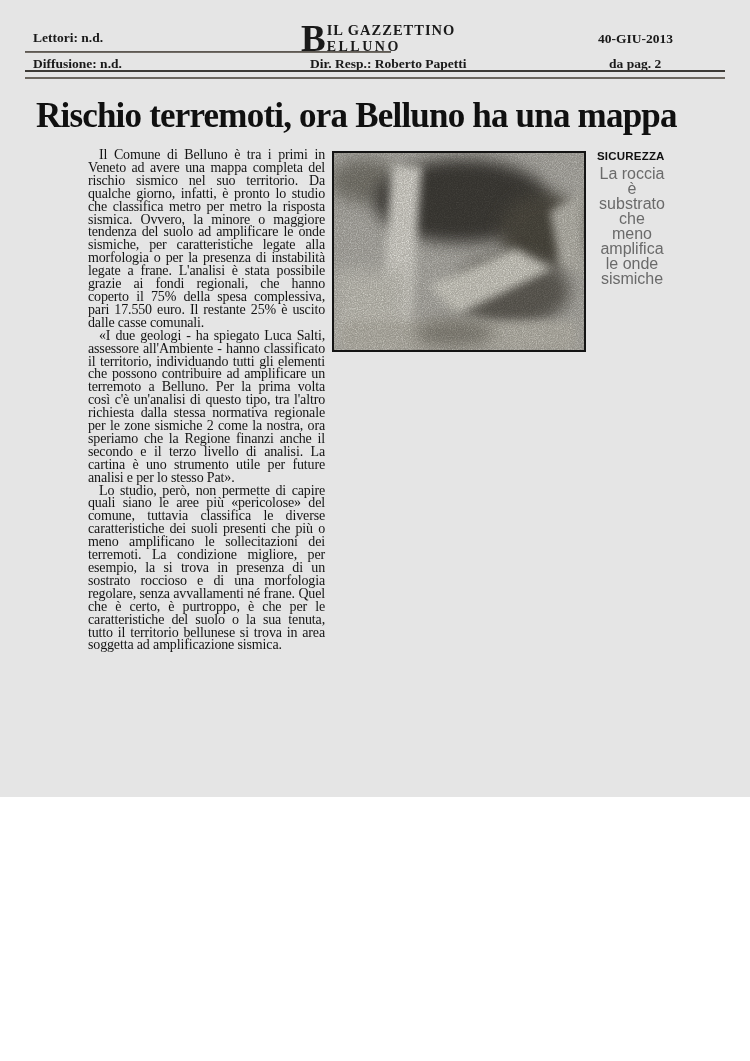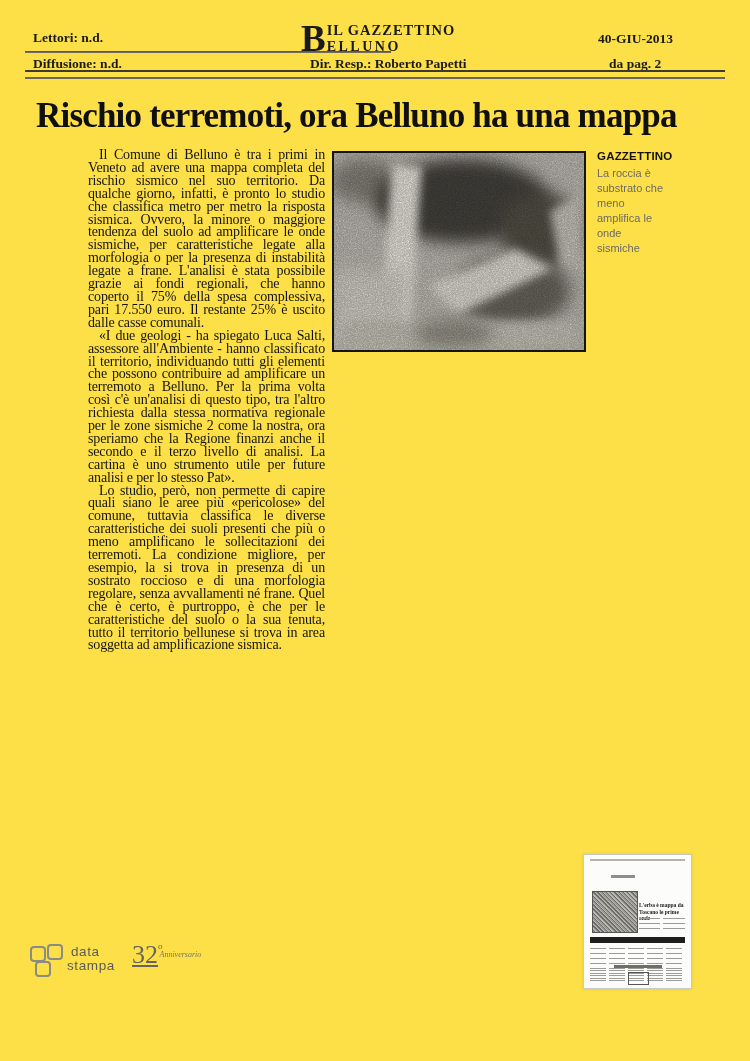--- a/index.html
+++ b/index.html
@@ -1,16 +1,16 @@
 <!DOCTYPE html>
 <html><head>
 <meta charset="utf-8">
 <style>
   html,body{margin:0;padding:0;background:#ffffff;}
-  .sheet{position:relative;width:750px;height:1061px;background:#fde047;overflow:hidden;
+  .sheet{position:relative;width:750px;height:797px;background:#e5e5e5;overflow:hidden;
          font-family:"Liberation Serif", serif;color:#1a1a1a;}
 
   
   .hdr-left-1{position:absolute;left:33px;top:30px;font-size:13.5px;font-weight:bold;}
   .hdr-left-2{position:absolute;left:33px;top:56px;font-size:13.5px;font-weight:bold;}
   .hdr-rule-thin{position:absolute;left:25px;top:51px;width:366px;height:2px;
                  background:linear-gradient(#55504a,#7a756e);}
   .masthead{position:absolute;left:301px;top:21px;display:flex;align-items:flex-start;}
   .mast-b{font-size:37px;font-weight:bold;line-height:36px;letter-spacing:0;}
   .mast-stack{display:flex;flex-direction:column;margin-left:1px;}
@@ -35,21 +35,21 @@
   .body-col p{margin:0;text-indent:11px;}
 
   
   .photo{position:absolute;left:332px;top:151px;width:250px;height:197px;
          border:2px solid #141414;background:#c6c5c1;}
   .photo svg{display:block;}
 
   
   .caption{position:absolute;left:597px;top:150px;width:70px;font-family:"Liberation Sans",sans-serif;}
   .caption-label{font-size:11.5px;font-weight:bold;color:#111;letter-spacing:.2px;margin-bottom:4px;}
-  .caption-text{font-size:11px;line-height:15px;color:#6a6a6a;}
+  .caption-text{font-size:16px;line-height:15px;color:#6a6a6a;text-align:center;}
 
   
   .thumb{position:absolute;left:583px;top:854px;width:107px;height:133px;background:#fcfcfa;
          border:1px solid #c9c9c5;box-shadow:0 0 3px rgba(0,0,0,.12);}
   .t-stripes{background-image:repeating-linear-gradient(#9c9c98 0 .8px,transparent .8px 2.5px);}
   .t-topline{position:absolute;left:6px;top:4px;width:95px;height:2px;background:#b5b5b0;}
   .t-label{position:absolute;left:27px;top:20px;width:24px;height:3px;background:#8f8f8a;}
   .t-img{position:absolute;left:8px;top:36px;width:44px;height:40px;border:1px solid #555;
          background:repeating-linear-gradient(45deg,#9a9994 0 1px,#6e6d68 1px 2px,#b9b8b2 2px 3px);}
   .t-head{position:absolute;left:55px;top:47px;width:48px;font-family:"Liberation Serif",serif;
@@ -129,21 +129,21 @@
       <rect x="0" y="118" width="72" height="79" fill="#dddcd4" filter="url(#b8)"></rect>
       <polygon points="95,132 182,96 218,116 122,162" fill="#e9e8e0" filter="url(#b4)"></polygon>
       <polygon points="216,58 250,38 250,122 226,112" fill="#d0cfc7" filter="url(#b4)"></polygon>
       <rect x="8" y="168" width="234" height="29" fill="#d0cec5" filter="url(#b4)"></rect>
       <ellipse cx="120" cy="180" rx="40" ry="14" fill="#98958c" filter="url(#b8)"></ellipse>
       <rect width="250" height="197" filter="url(#grain)" opacity="0.85" style="mix-blend-mode:multiply"></rect>
     </svg>
   </div>
 
   <div class="caption">
-    <div class="caption-label">GAZZETTINO</div>
+    <div class="caption-label">SICUREZZA</div>
     <div class="caption-text">La roccia è substrato che meno amplifica le onde sismiche</div>
   </div>
 
   <div class="thumb">
     <div class="t-topline"></div>
     <div class="t-label"></div>
     <div class="t-img"></div>
     <div class="t-head">L'erba è mappa da Toscano le prime onde</div>
     <div class="t-colA t-stripes"></div>
     <div class="t-colB t-stripes"></div>

